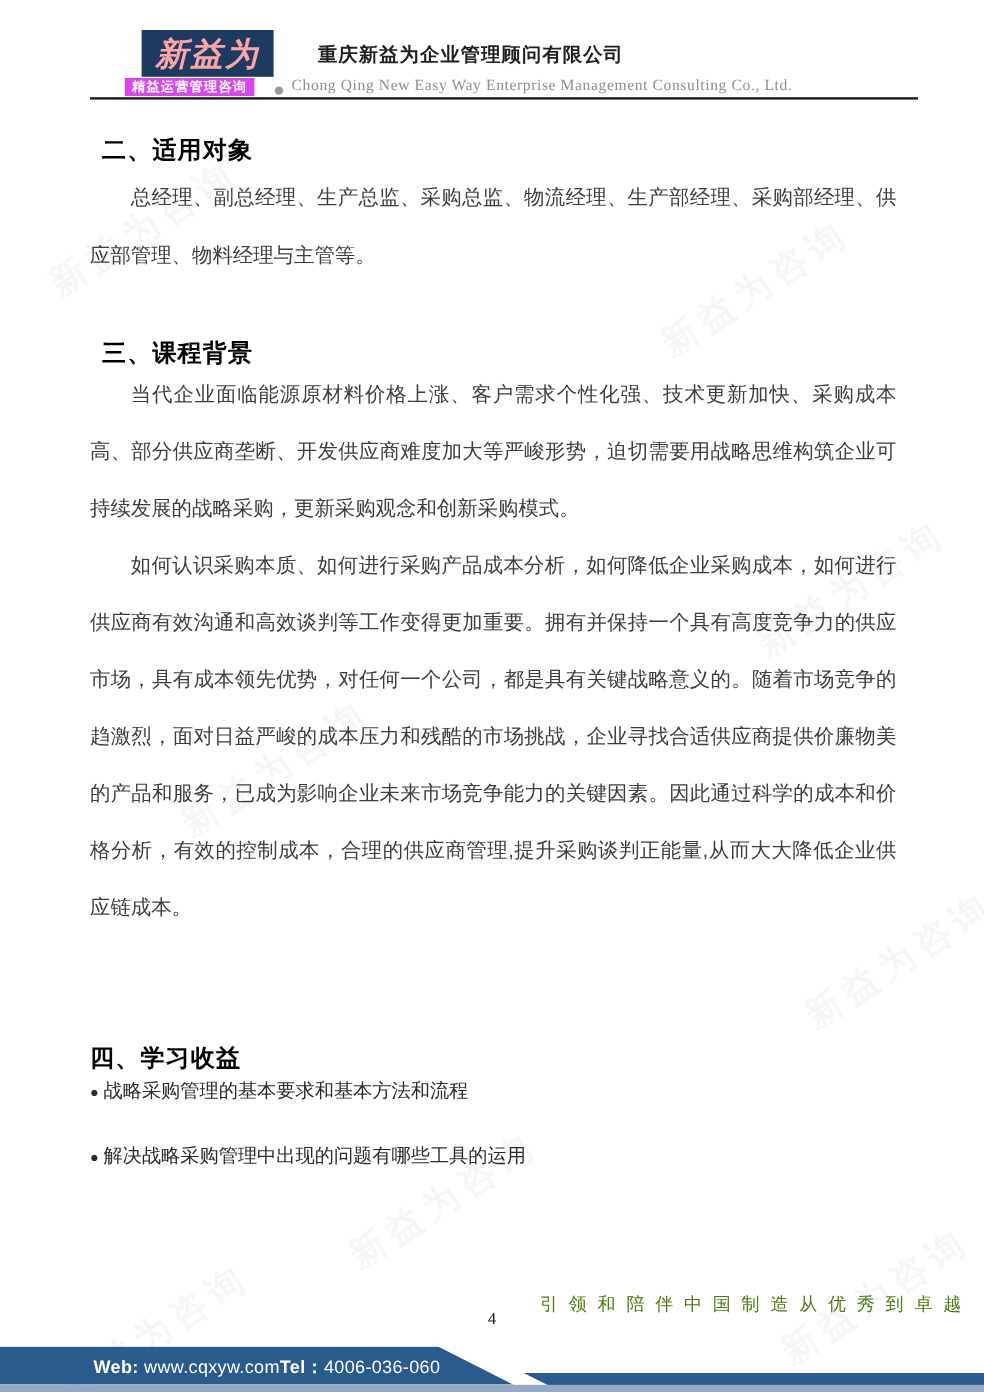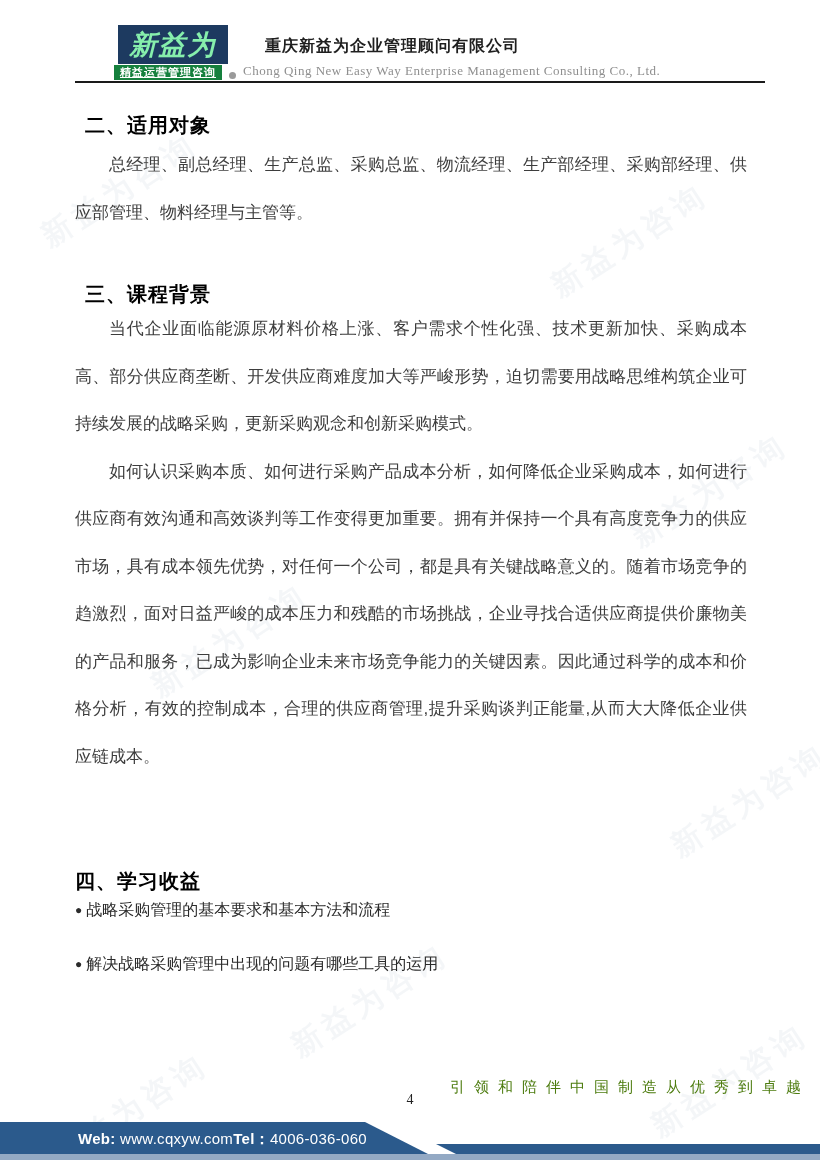--- a/index.html
+++ b/index.html
@@ -11,28 +11,28 @@
   }
   
   .wm {
     position:absolute; font-size:30px; letter-spacing:6px;
     color:rgba(150,165,185,0.10); transform:rotate(-33deg);
     white-space:nowrap; pointer-events:none; font-weight:700;
   }
   
   .logo-main {
     position:absolute; left:118px; top:25px; width:110px; height:39px;
-    background:#1d3a60; color:#86efac; font-weight:900; font-size:27px;
+    background:#1d3a60; color:#fca5a5; font-weight:900; font-size:27px;
     display:flex; align-items:center; justify-content:center;
     letter-spacing:2px; font-style:italic;text-align:center;
   }
   .logo-sub {
-    position:absolute; left:114px; top:65px; width:108px; height:15px;
-    background:#15803d; color:#ffffff; font-size:11px; font-weight:700;
-    display:flex; align-items:center; justify-content:center; letter-spacing:1px;text-decoration:underline;
+    position:absolute; left:104px; top:65px; width:108px; height:15px;
+    background:#d946ef; color:#ffffff; font-size:11px; font-weight:700;
+    display:flex; align-items:center; justify-content:center; letter-spacing:1px;
   }
   .logo-dot {
     position:absolute; left:229px; top:72px; width:7px; height:7px;
     border-radius:50%; background:#9a9a9a;
   }
   .company-cn {
     position:absolute; left:265px; top:36px;
     font-size:16px; font-weight:700; color:#1f1f1f; letter-spacing:1px;
   }
   .company-en {

